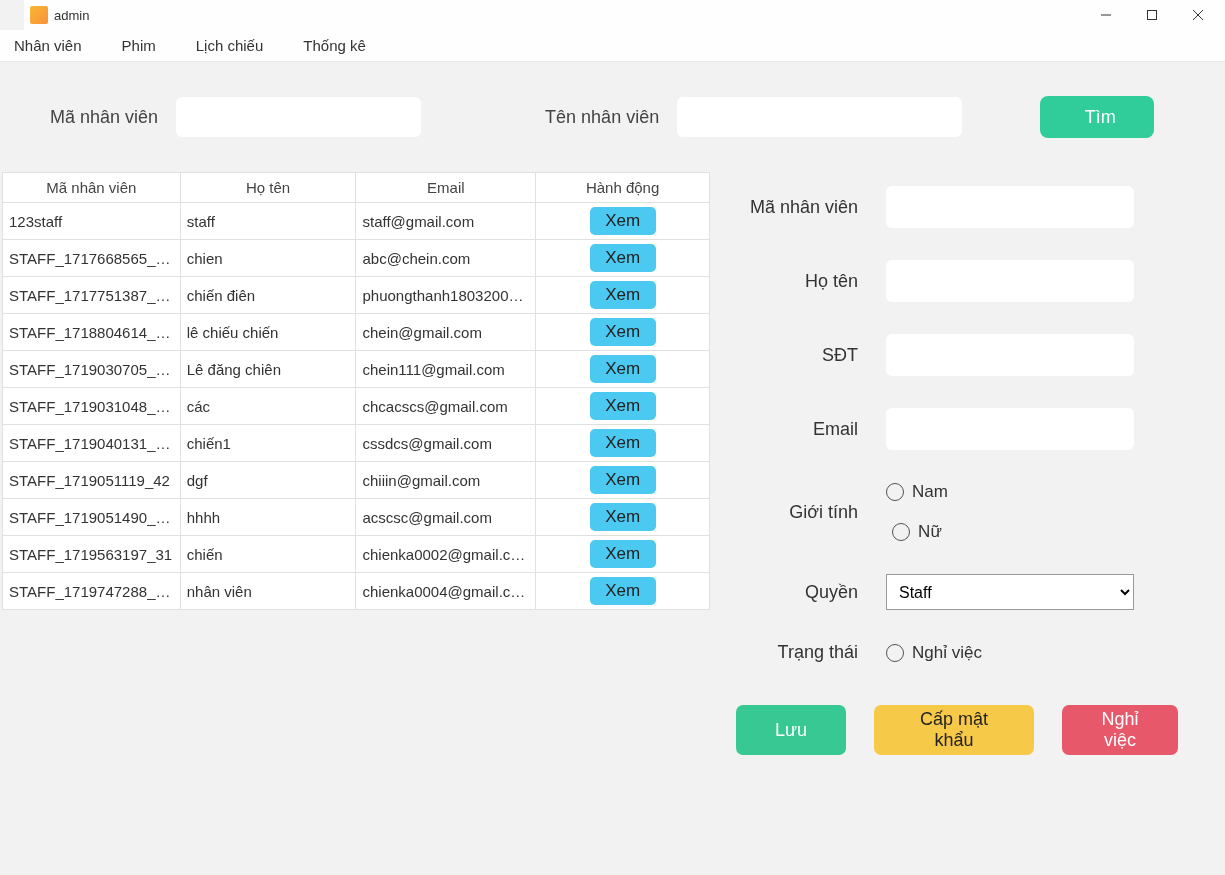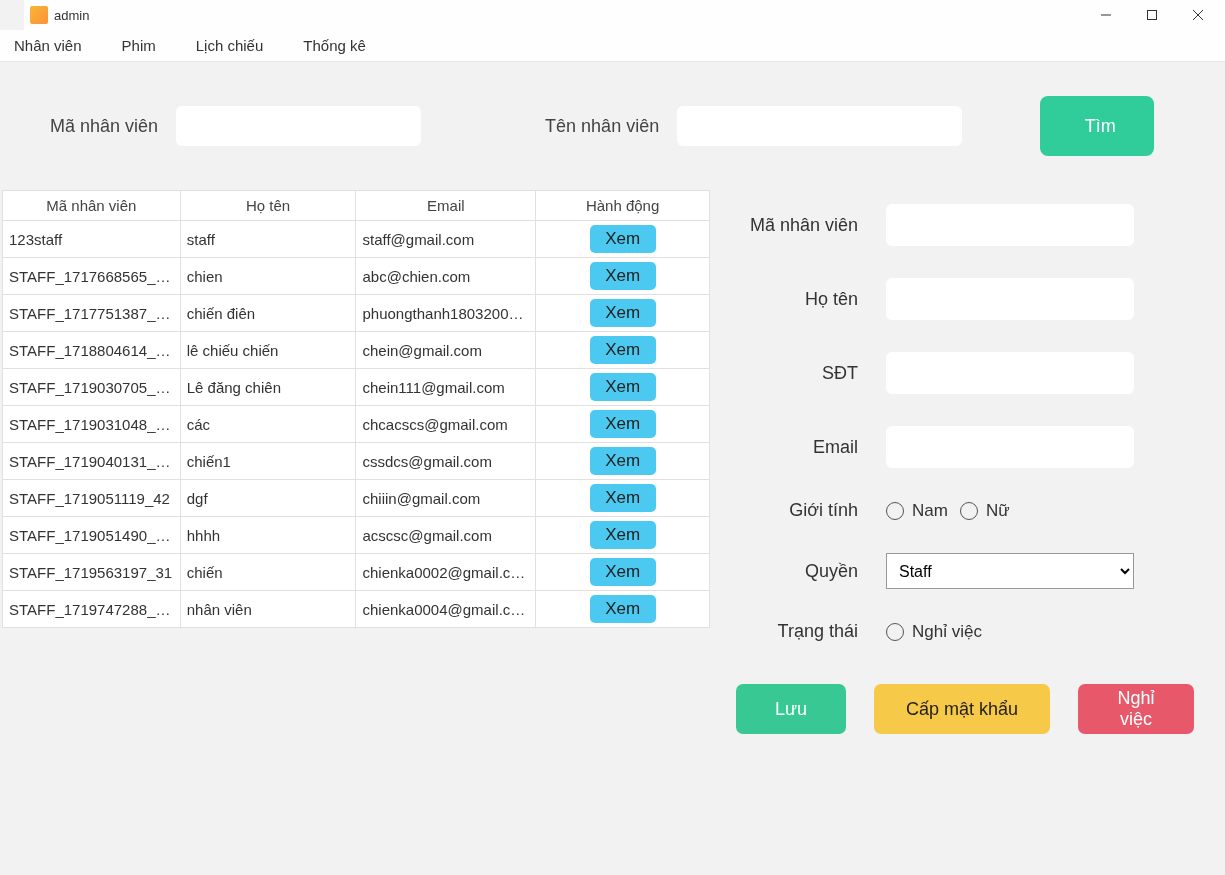--- a/index.html
+++ b/index.html
@@ -67,21 +67,21 @@
   }
   .inp-code { width: 245px; }
   .gap-mid { width: 88px; }
   .inp-name { width: 285px; }
   .gap-right { width: 42px; }
   .btn-search {
     background: #30cc9a;
     color: #fff;
     border: none;
     border-radius: 8px;
-    height: 60px;
+    height: 42px;
     width: 114px;
     font-size: 18px;
     cursor: pointer;
     padding-left: 6px;
   }
 
   
   .main {
     display: flex;
     height: calc(100% - 30px - 32px - 108px);
@@ -147,21 +147,21 @@
     flex: 1;
     background: #fff;
     border: none;
     border-radius: 6px;
     height: 42px;
     font-size: 15px;
     padding: 0 10px;
     outline: none;
     max-width: 248px;
   }
-  .radio-group { display: flex; gap: 12px; align-items: center; font-size: 17px; }
+  .radio-group { display: flex; gap: 20px; align-items: center; font-size: 17px; flex-direction: column; }
   .radio-item { display: flex; align-items: center; gap: 8px; }
   .radio-circle {
     width: 18px; height: 18px;
     border: 1.5px solid #555;
     border-radius: 50%;
   }
   .fselect {
     flex: 1;
     max-width: 248px;
     height: 36px;
@@ -179,21 +179,21 @@
   .fbtn {
     border: none;
     border-radius: 7px;
     height: 50px;
     font-size: 18px;
     cursor: pointer;
     padding: 0 26px;
     color: #222;
   }
   .btn-save   { background: #38c894; color:#fff; width:110px;text-align:center; }
-  .btn-passwd { background: #f7c948; width:176px; }
+  .btn-passwd { background: #f7c948; width:160px; }
   .btn-quit   { background: #e8586b; color:#fff; width:116px; }
 </style>
 </head>
 <body>
 
 <div class="titlebar">
   <div class="app-icon"></div>
   <div class="title">admin</div>
   <div class="spacer"></div>
   <div class="win-btn">
@@ -251,21 +251,21 @@
       <tbody id="tbody">
           <tr>
             <td>123staff</td>
             <td>staff</td>
             <td>staff@gmail.com</td>
             <td class="action-cell"><button class="btn-view">Xem</button></td>
           </tr>
           <tr>
             <td>STAFF_1717668565_587</td>
             <td>chien</td>
-            <td>abc@chien.com</td>
+            <td>abc@chein.com</td>
             <td class="action-cell"><button class="btn-view">Xem</button></td>
           </tr>
           <tr>
             <td>STAFF_1717751387_626</td>
             <td>chiến điên</td>
             <td>phuongthanh18032003...</td>
             <td class="action-cell"><button class="btn-view">Xem</button></td>
           </tr>
           <tr>
             <td>STAFF_1718804614_027</td>

